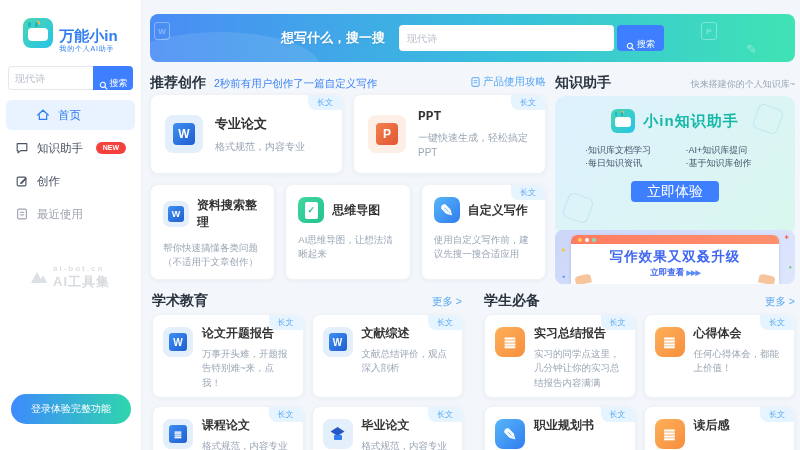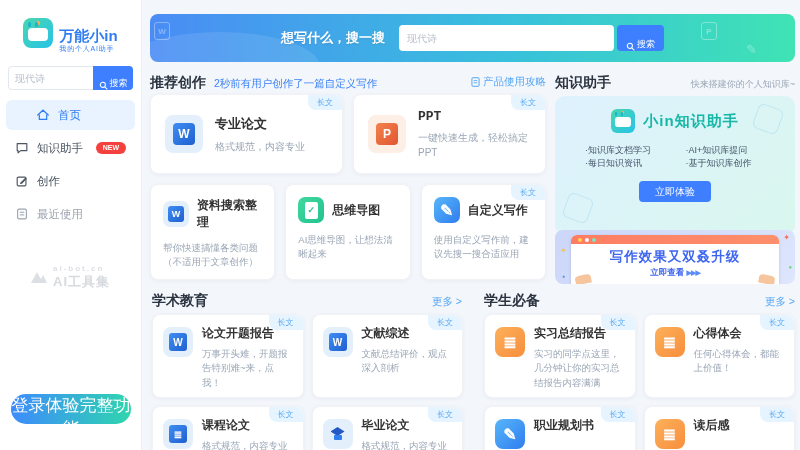--- a/index.html
+++ b/index.html
@@ -32,21 +32,21 @@
 .nav-item.muted{color:#9ca3af;}
 .nav-icon{width:14px;height:14px;flex:0 0 14px;}
 .badge-new{margin-left:auto;background:#f5413d;color:#fff;font-size:7px;font-weight:bold;padding:2px 7px;border-radius:8px;line-height:1.2;}
 .watermark{position:absolute;top:264px;left:0;right:0;display:flex;align-items:center;justify-content:center;gap:6px;}
 .wm-logo{display:flex;align-items:flex-end;}
 .tri{width:0;height:0;border-left:6px solid transparent;border-right:6px solid transparent;border-bottom:11px solid #dcdfe4;}
 .tri.small{border-left-width:4px;border-right-width:4px;border-bottom-width:8px;margin-left:-4px;}
 .wm-text{display:flex;flex-direction:column;}
 .wm-1{font-size:8px;font-weight:bold;letter-spacing:2px;color:#dcdfe4;}
 .wm-2{font-size:13px;font-weight:bold;letter-spacing:1px;color:#d7dade;}
-.login-btn{position:absolute;left:11px;bottom:26px;width:120px;height:30px;border:none;border-radius:16px;background:linear-gradient(90deg,#3d8bfd,#2fd6ae);color:#fff;font-size:17px;cursor:pointer;margin-top:48px;}
+.login-btn{position:absolute;left:11px;bottom:26px;width:120px;height:30px;border:none;border-radius:16px;background:linear-gradient(90deg,#3d8bfd,#2fd6ae);color:#fff;font-size:10px;cursor:pointer;margin-top:48px;}
 
 
 .hero{position:absolute;left:150px;top:14px;width:645px;height:48px;border-radius:8px;background:linear-gradient(90deg,#4a8cf5 0%,#38c0dc 55%,#3fe3b4 100%);display:flex;align-items:center;justify-content:center;gap:14px;overflow:hidden;}
 .hero-glow{position:absolute;left:-30px;bottom:-40px;width:200px;height:70px;background:rgba(255,255,255,.10);border-radius:50%;}
 .hero-prompt{color:#fff;font-size:13px;font-weight:bold;text-shadow:0 1px 2px rgba(0,0,0,.10);position:relative;}
 .hero-search{display:flex;align-items:center;gap:3px;position:relative;}
 .hero-input{width:215px;height:26px;border:none;border-radius:4px;font-size:10px;padding:0 8px;color:#333;outline:none;}
 .hero-input::placeholder{color:#b7bec9;}
 .hero-btn{height:26px;padding:0 9px;border-radius:4px;font-size:9px;}
 .deco{position:absolute;color:#fff;opacity:.35;display:flex;align-items:center;justify-content:center;}
@@ -100,21 +100,21 @@
 .grad-cap .base{position:absolute;left:4px;top:9px;width:8px;height:5px;background:#2f7df0;border-radius:1px;}
 .glyph{font-weight:bold;}
 
 
 .ka-card{position:absolute;left:555px;top:96px;width:240px;height:139px;border-radius:10px;background:linear-gradient(135deg,#def1fe,#d9f7ee);overflow:hidden;}
 .ka-hex{position:absolute;border:1px solid rgba(110,190,230,.25);width:26px;height:26px;border-radius:6px;transform:rotate(20deg);}
 .ka-title-row{display:flex;align-items:center;justify-content:center;gap:8px;margin-top:13px;position:relative;}
 .ka-title{font-size:15px;font-weight:bold;color:#15b8a6;letter-spacing:1px;}
 .ka-feats{display:grid;grid-template-columns:1.15fr 1fr;margin:11px 22px 0 30px;position:relative;}
 .ka-feat{font-size:9px;color:#44546a;}
-.ka-btn{display:block;margin:11px auto 0;height:21px;padding:0 16px;border-radius:4px;font-size:10px;position:relative;}
+.ka-btn{display:block;margin:11px auto 0;height:21px;padding:0 16px;border-radius:4px;font-size:14px;position:relative;}
 
 
 .promo{position:absolute;left:555px;top:230px;width:240px;height:54px;border-radius:8px;background:linear-gradient(135deg,#ccd6f8,#dde6fd);overflow:hidden;cursor:pointer;}
 .promo-card{position:absolute;left:16px;right:16px;top:5px;bottom:0;background:#fff;border-radius:6px 6px 0 0;box-shadow:0 1px 3px rgba(80,90,160,.25);}
 .promo-bar{height:9px;background:linear-gradient(90deg,#fd7d62,#fd8f6d);border-radius:6px 6px 0 0;display:flex;align-items:center;gap:3px;padding-left:7px;}
 .promo-dot{width:4px;height:4px;border-radius:50%;}
 .promo-title{text-align:center;font-size:13.5px;font-weight:900;color:#3f66f0;letter-spacing:1px;margin-top:4px;}
 .promo-cta{text-align:center;font-size:8.5px;font-weight:bold;color:#3f66f0;margin-top:1px;}
 .promo-cta .arrows{color:#5a8cf5;font-size:7px;letter-spacing:-1px;}
 .confetti{position:absolute;font-size:8px;}

